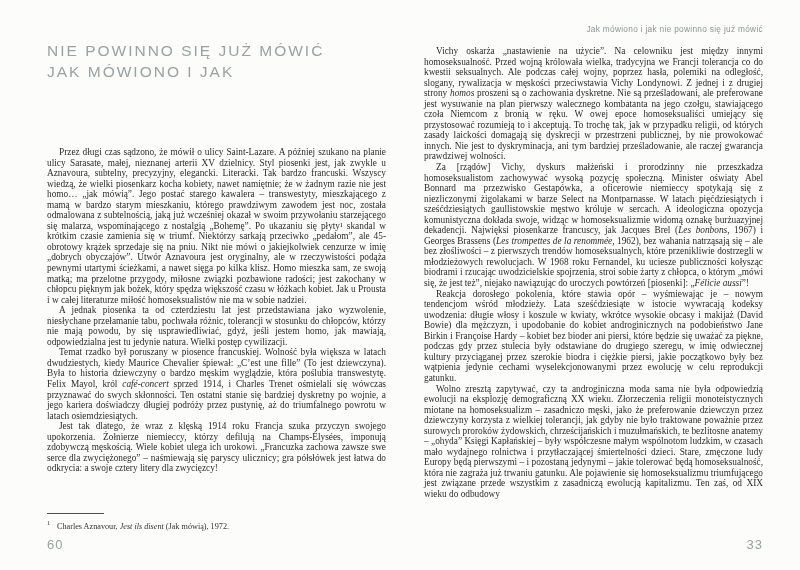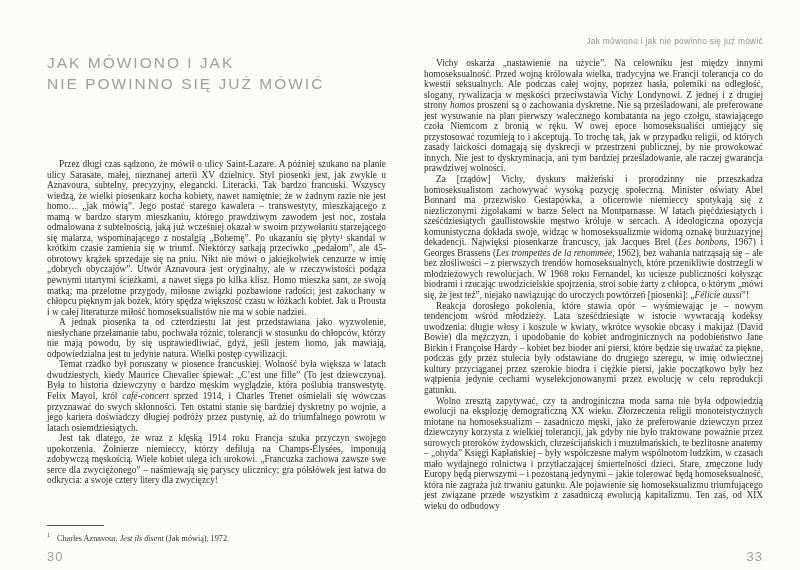--- a/index.html
+++ b/index.html
@@ -4,21 +4,21 @@
 <style>
   html, body { margin: 0; padding: 0; }
   body {
     width: 800px; height: 570px;
     background: #fcfcfb;
     font-family: "Liberation Serif", serif;
     color: #2b2b2b;
     position: relative;
     overflow: hidden;
   }
-  .page { position: absolute; top: 12px; height: 408px; }
+  .page { position: absolute; top: 0; height: 408px; }
   .page-left  { left: 47px;  width: 339px; }
   .page-right { left: 424px; width: 339px; }
 
   .chapter-title {
     position: absolute; top: 40px; left: 0; right: 0;
     font-family: "Liberation Sans", sans-serif;
     font-weight: 400;
     color: #9ba1a2;
     font-size: 15.5px;
     letter-spacing: 2px;
@@ -60,39 +60,39 @@
   .page-left  .page-number { left: 0; }
   .page-right .page-number { right: 0; }
 </style>
 </head>
 <body>
 
 <div>
 
   <div class="page page-left">
     <div class="chapter-title">
+      <span class="title-line">NIE POWINNO SIĘ JUŻ MÓWIĆ</span>
       <span class="title-line">JAK MÓWIONO I JAK</span>
-      <span class="title-line">NIE POWINNO SIĘ JUŻ MÓWIĆ</span>
     </div>
 
     <div class="body-text">
         <p class="para">Przez długi czas sądzono, że mówił o ulicy Saint-Lazare. A później szukano na planie ulicy Sarasate, małej, nieznanej arterii XV dzielnicy. Styl piosenki jest, jak zwykle u Aznavoura, subtelny, precyzyjny, elegancki. Literacki. Tak bardzo francuski. Wszyscy wiedzą, że wielki piosenkarz kocha kobiety, nawet namiętnie; że w żadnym razie nie jest homo… „jak mówią”. Jego postać starego kawalera – transwestyty, mieszkającego z mamą w bardzo starym mieszkaniu, którego prawdziwym zawodem jest noc, została odmalowana z subtelnością, jaką już wcześniej okazał w swoim przywołaniu starzejącego się malarza, wspominającego z nostalgią „Bohemę”. Po ukazaniu się płyty¹ skandal w krótkim czasie zamienia się w triumf. Niektórzy sarkają przeciwko „pedałom”, ale 45-obrotowy krążek sprzedaje się na pniu. Nikt nie mówi o jakiejkolwiek cenzurze w imię „dobrych obyczajów”. Utwór Aznavoura jest oryginalny, ale w rzeczywistości podąża pewnymi utartymi ścieżkami, a nawet sięga po kilka klisz. Homo mieszka sam, ze swoją matką; ma przelotne przygody, miłosne związki pozbawione radości; jest zakochany w chłopcu pięknym jak bożek, który spędza większość czasu w łóżkach kobiet. Jak u Prousta i w całej literaturze miłość homoseksualistów nie ma w sobie nadziei.</p>
         <p class="para">A jednak piosenka ta od czterdziestu lat jest przedstawiana jako wyzwolenie, niesłychane przełamanie tabu, pochwała różnic, tolerancji w stosunku do chłopców, którzy nie mają powodu, by się usprawiedliwiać, gdyż, jeśli jestem homo, jak mawiają, odpowiedzialna jest tu jedynie natura. Wielki postęp cywilizacji.</p>
         <p class="para">Temat rzadko był poruszany w piosence francuskiej. Wolność była większa w latach dwudziestych, kiedy Maurice Chevalier śpiewał: „C’est une fille” (To jest dziewczyna). Była to historia dziewczyny o bardzo męskim wyglądzie, która poślubia transwestytę. Felix Mayol, król <i>café-concert</i> sprzed 1914, i Charles Trenet ośmielali się wówczas przyznawać do swych skłonności. Ten ostatni stanie się bardziej dyskretny po wojnie, a jego kariera doświadczy długiej podróży przez pustynię, aż do triumfalnego powrotu w latach osiemdziesiątych.</p>
         <p class="para">Jest tak dlatego, że wraz z klęską 1914 roku Francja szuka przyczyn swojego upokorzenia. Żołnierze niemieccy, którzy defilują na Champs-Élysées, imponują zdobywczą męskością. Wiele kobiet ulega ich urokowi. „Francuzka zachowa zawsze swe serce dla zwyciężonego” – naśmiewają się paryscy ulicznicy; gra półsłówek jest łatwa do odkrycia: a swoje cztery litery dla zwycięzcy!</p>
       </div>
 
     <div class="footnote-block">
       <div class="footnote-rule"></div>
       <div class="footnote">
         <sup>1</sup><span>Charles Aznavour, <i>Jest ils disent</i> (Jak mówią), 1972.</span>
       </div>
     </div>
 
-    <div class="page-number">30</div>
+    <div class="page-number">60</div>
   </div>
 
   <div class="page page-right">
     <div class="running-head">Jak mówiono i jak nie powinno się już mówić</div>
 
     <div class="body-text">
         <p class="para">Vichy oskarża „nastawienie na użycie”. Na celowniku jest między innymi homoseksualność. Przed wojną królowała wielka, tradycyjna we Francji tolerancja co do kwestii seksualnych. Ale podczas całej wojny, poprzez hasła, polemiki na odległość, slogany, rywalizacja w męskości przeciwstawia Vichy Londynowi. Z jednej i z drugiej strony <i>homos</i> proszeni są o zachowania dyskretne. Nie są prześladowani, ale preferowane jest wysuwanie na plan pierwszy walecznego kombatanta na jego czołgu, stawiającego czoła Niemcom z bronią w ręku. W owej epoce homoseksualiści umiejący się przystosować rozumieją to i akceptują. To trochę tak, jak w przypadku religii, od których zasady laickości domagają się dyskrecji w przestrzeni publicznej, by nie prowokować innych. Nie jest to dyskryminacja, ani tym bardziej prześladowanie, ale raczej gwarancja prawdziwej wolności.</p>
         <p class="para">Za [rządów] Vichy, dyskurs małżeński i prorodzinny nie przeszkadza homoseksualistom zachowywać wysoką pozycję społeczną. Minister oświaty Abel Bonnard ma przezwisko Gestapówka, a oficerowie niemieccy spotykają się z niezliczonymi żigolakami w barze Select na Montparnasse. W latach pięćdziesiątych i sześćdziesiątych gaullistowskie męstwo króluje w sercach. A ideologiczna opozycja komunistyczna dokłada swoje, widząc w homoseksualizmie widomą oznakę burżuazyjnej dekadencji. Najwięksi piosenkarze francuscy, jak Jacques Brel (<i>Les bonbons</i>, 1967) i Georges Brassens (<i>Les trompettes de la renommée</i>, 1962), bez wahania natrząsają się – ale bez złośliwości – z pierwszych trendów homoseksualnych, które przenikliwie dostrzegli w młodzieżowych rewolucjach. W 1968 roku Fernandel, ku uciesze publiczności kołysząc biodrami i rzucając uwodzicielskie spojrzenia, stroi sobie żarty z chłopca, o którym „mówi się, że jest też”, niejako nawiązując do uroczych powtórzeń [piosenki]: „<i>Félicie aussi</i>”!</p>
         <p class="para">Reakcja dorosłego pokolenia, które stawia opór – wyśmiewając je – nowym tendencjom wśród młodzieży. Lata sześćdziesiąte w istocie wywracają kodeksy uwodzenia: długie włosy i koszule w kwiaty, wkrótce wysokie obcasy i makijaż (David Bowie) dla mężczyzn, i upodobanie do kobiet androginicznych na podobieństwo Jane Birkin i Françoise Hardy – kobiet bez bioder ani piersi, które będzie się uważać za piękne, podczas gdy przez stulecia były odstawiane do drugiego szeregu, w imię odwiecznej kultury przyciąganej przez szerokie biodra i ciężkie piersi, jakie początkowo były bez wątpienia jedynie cechami wyselekcjonowanymi przez ewolucję w celu reprodukcji gatunku.</p>
         <p class="para">Wolno zresztą zapytywać, czy ta androginiczna moda sama nie była odpowiedzią ewolucji na eksplozję demograficzną XX wieku. Złorzeczenia religii monoteistycznych miotane na homoseksualizm – zasadniczo męski, jako że preferowanie dziewczyn przez dziewczyny korzysta z wielkiej tolerancji, jak gdyby nie było traktowane poważnie przez surowych proroków żydowskich, chrześcijańskich i muzułmańskich, te bezlitosne anatemy – „ohyda” Księgi Kapłańskiej – były współczesne małym wspólnotom ludzkim, w czasach mało wydajnego rolnictwa i przytłaczającej śmiertelności dzieci. Stare, zmęczone ludy Europy będą pierwszymi – i pozostaną jedynymi – jakie tolerować będą homoseksualność, która nie zagraża już trwaniu gatunku. Ale pojawienie się homoseksualizmu triumfującego jest związane przede wszystkim z zasadniczą ewolucją kapitalizmu. Ten zaś, od XIX wieku do odbudowy</p>

